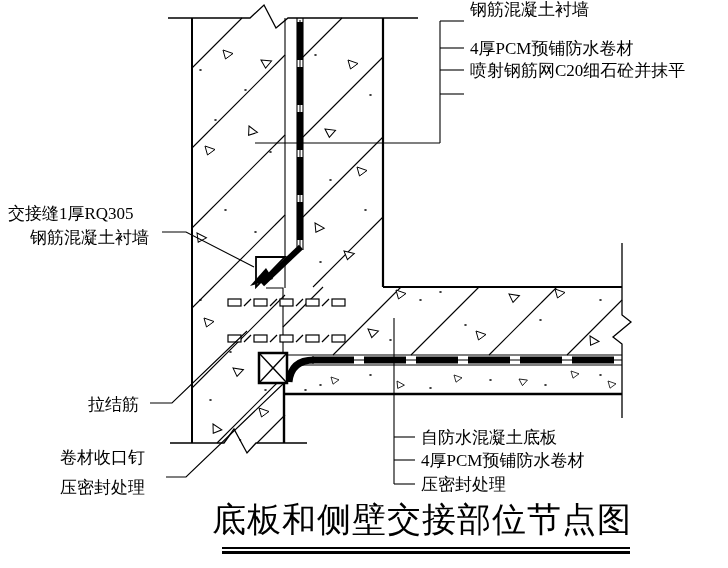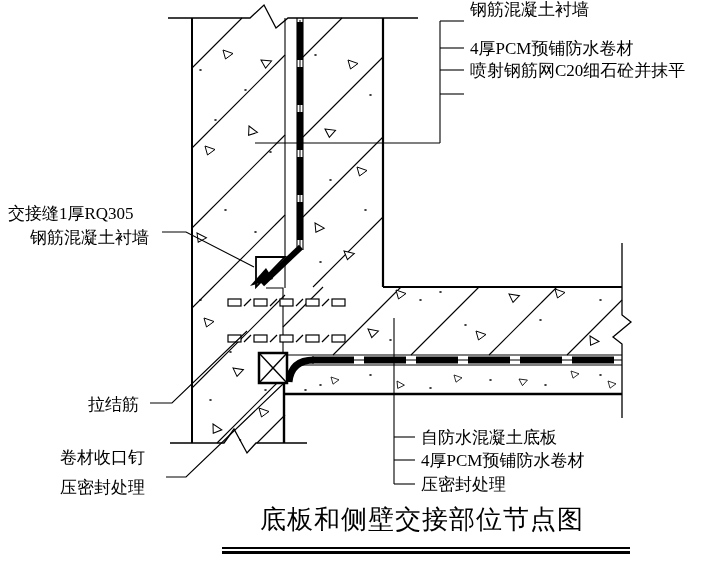--- a/index.html
+++ b/index.html
@@ -4,21 +4,21 @@
 <style>
   html,body{margin:0;padding:0;background:#fff;}
   .canvas{
     position:relative;width:728px;height:568px;background:#fff;
     font-family:"Liberation Serif","DejaVu Serif",serif;color:#000;overflow:hidden;
   }
   svg{position:absolute;left:0;top:0;}
   .lbl{position:absolute;font-size:17px;line-height:20px;white-space:nowrap;color:#000;}
   .title{
     position:absolute;left:212px;top:500px;width:420px;text-align:center;
-    font-size:26px;line-height:40px;letter-spacing:1px;color:#000;
+    font-size:34px;line-height:40px;letter-spacing:1px;color:#000;
   }
   .rule{position:absolute;background:#000;}
 </style>
 </head>
 <body>
 
 <div class="canvas">
 
   <svg width="728" height="568" viewBox="0 0 728 568">
     <defs>

